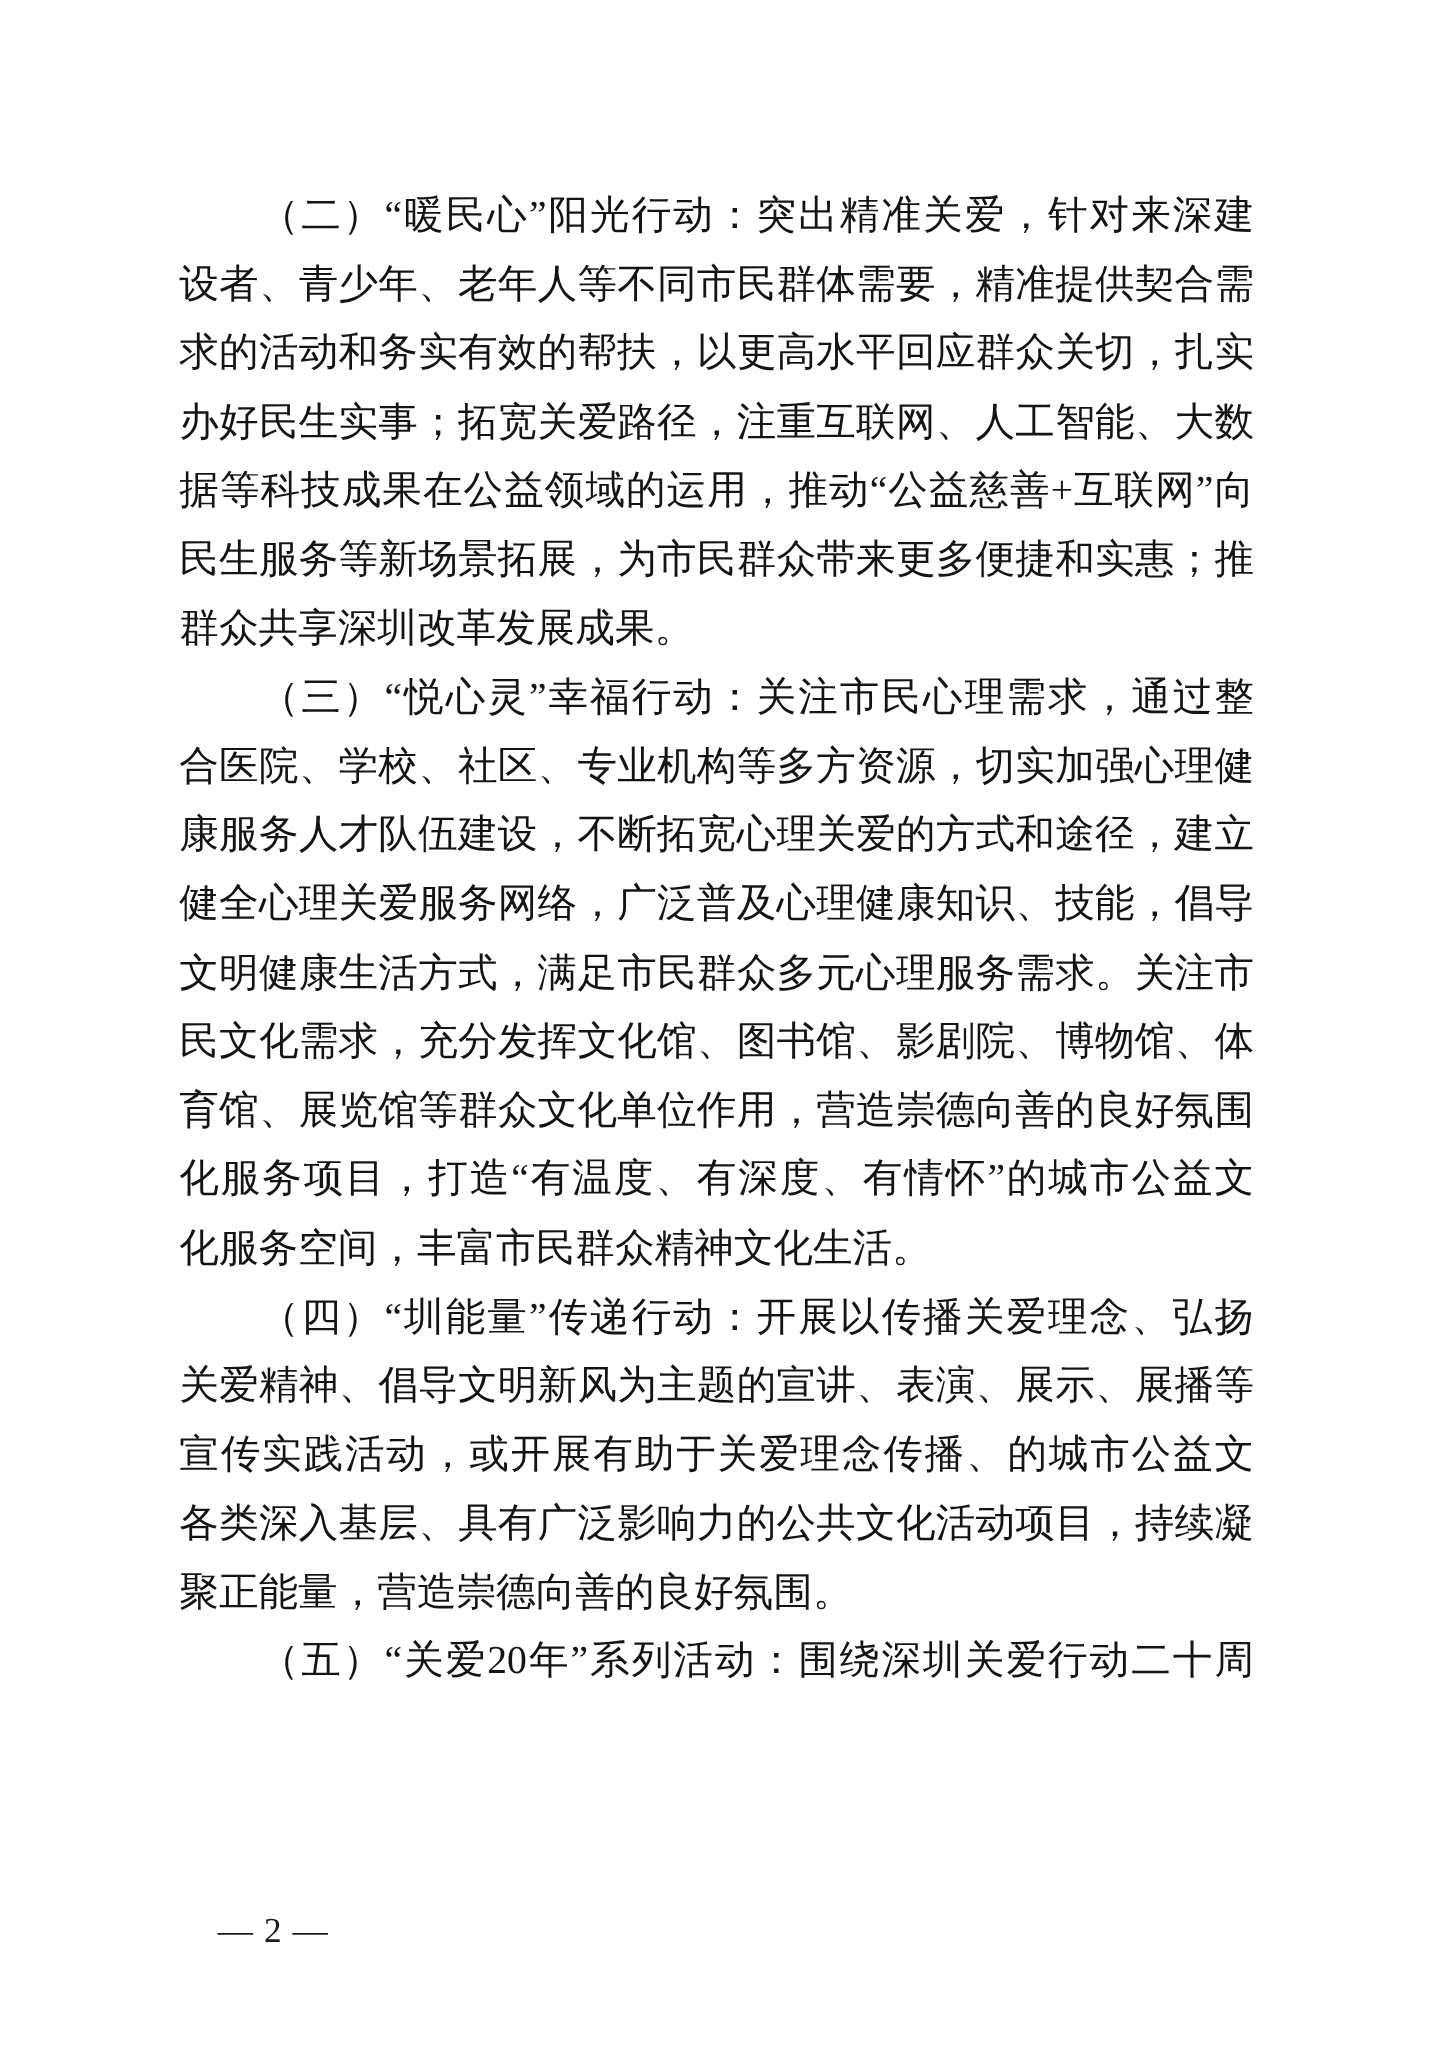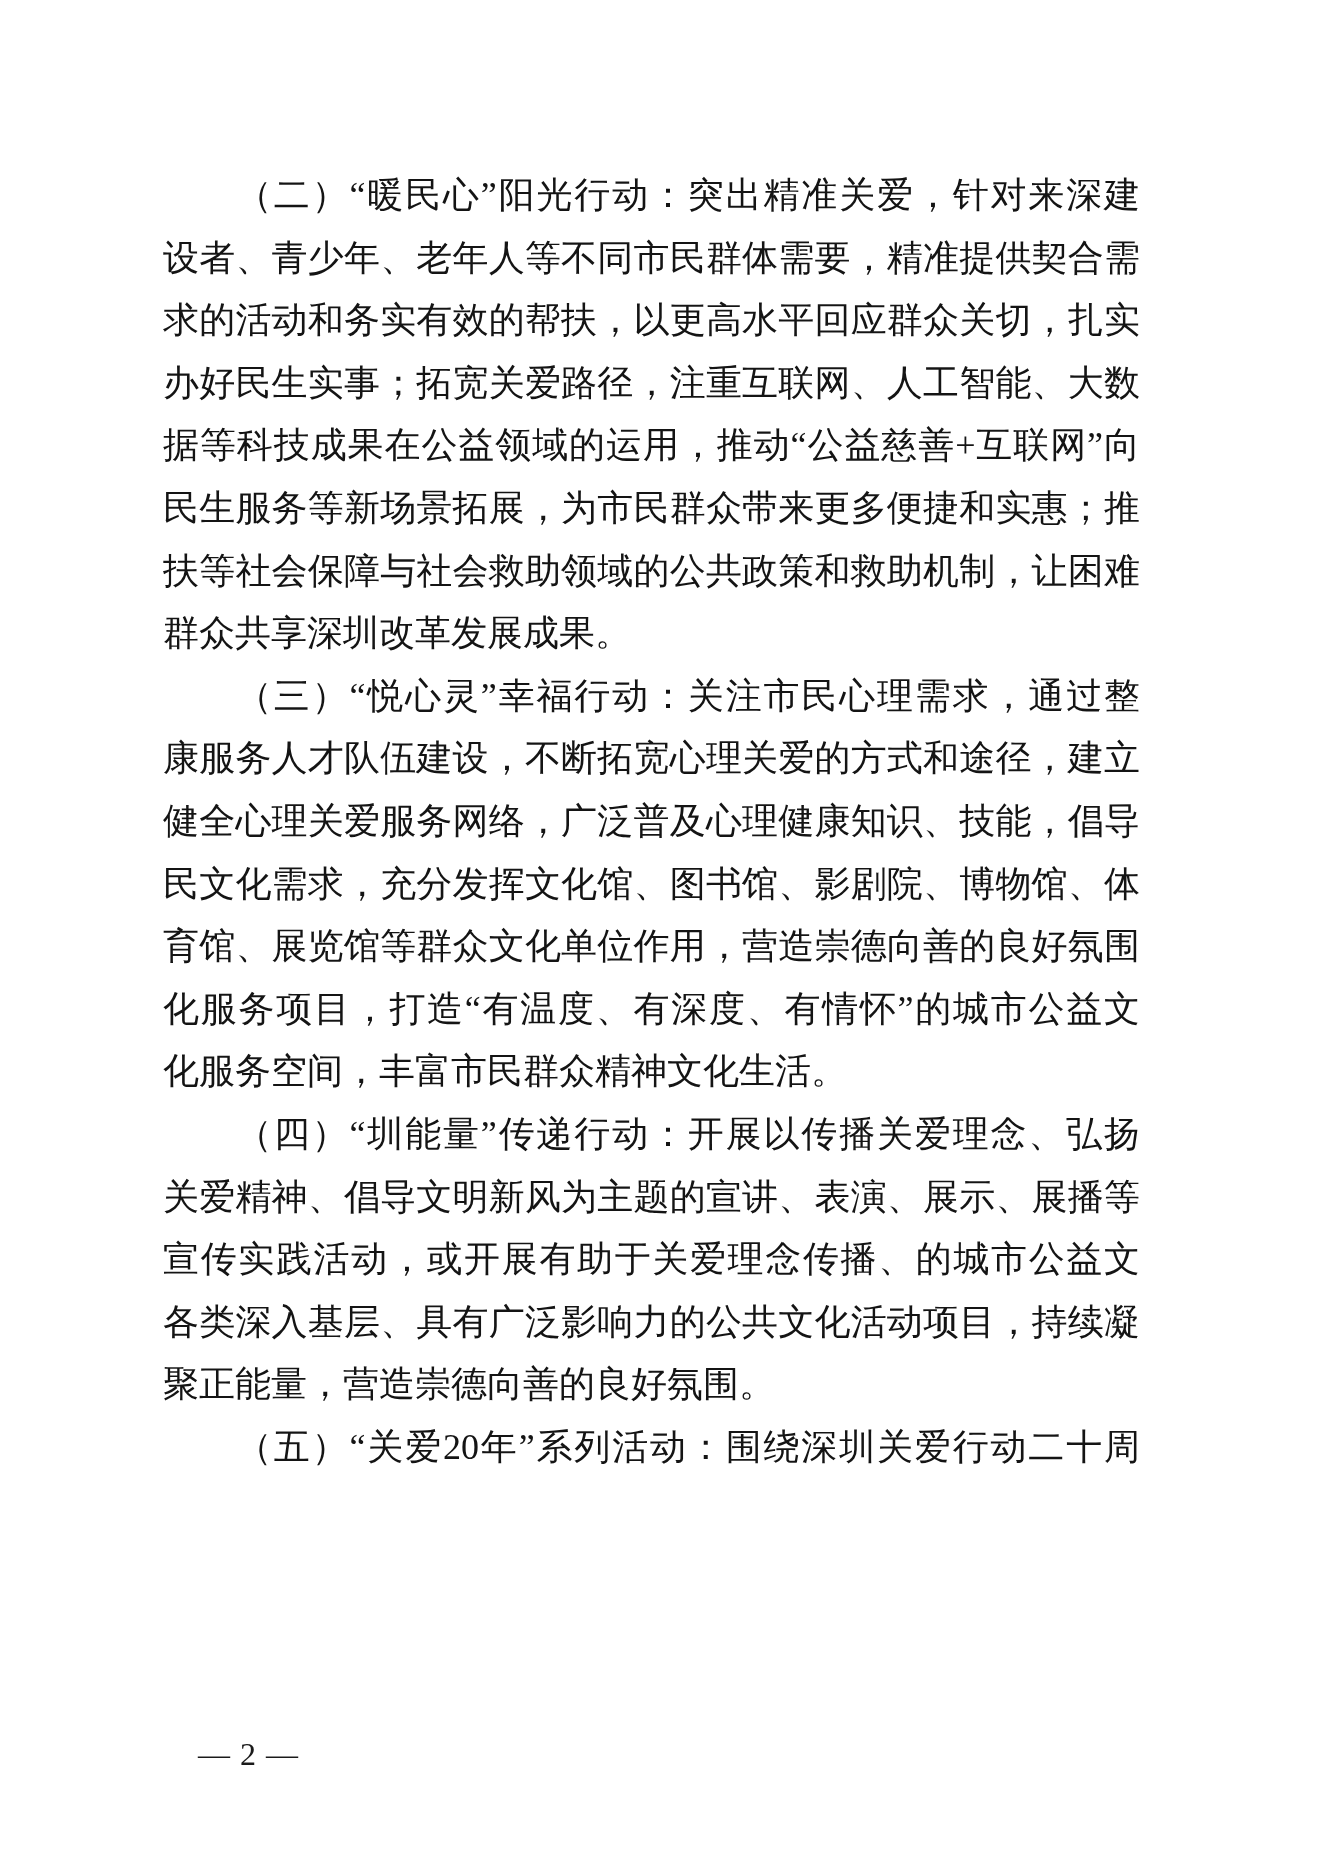--- a/index.html
+++ b/index.html
@@ -45,25 +45,26 @@
 <body>
 
 <div class="page">
   <main class="body-text">
     <p class="line indent full">（二）“暖民心”阳光行动：突出精准关爱，针对来深建</p>
     <p class="line full">设者、青少年、老年人等不同市民群体需要，精准提供契合需</p>
     <p class="line full">求的活动和务实有效的帮扶，以更高水平回应群众关切，扎实</p>
     <p class="line full">办好民生实事；拓宽关爱路径，注重互联网、人工智能、大数</p>
     <p class="line full">据等科技成果在公益领域的运用，推动“公益慈善+互联网”向</p>
     <p class="line full">民生服务等新场景拓展，为市民群众带来更多便捷和实惠；推</p>
-    <p class="line full">扶等社会保障与社会救助领域的公共政策和救助机制，让困难</p>
     <p class="line short">群众共享深圳改革发展成果。</p>
     <p class="line indent full">（三）“悦心灵”幸福行动：关注市民心理需求，通过整</p>
+    <p class="line full">合医院、学校、社区、专业机构等多方资源，切实加强心理健</p>
     <p class="line full">康服务人才队伍建设，不断拓宽心理关爱的方式和途径，建立</p>
     <p class="line full">健全心理关爱服务网络，广泛普及心理健康知识、技能，倡导</p>
+    <p class="line full">文明健康生活方式，满足市民群众多元心理服务需求。关注市</p>
     <p class="line full">民文化需求，充分发挥文化馆、图书馆、影剧院、博物馆、体</p>
     <p class="line full">育馆、展览馆等群众文化单位作用，营造崇德向善的良好氛围</p>
     <p class="line full">化服务项目，打造“有温度、有深度、有情怀”的城市公益文</p>
     <p class="line short">化服务空间，丰富市民群众精神文化生活。</p>
     <p class="line indent full">（四）“圳能量”传递行动：开展以传播关爱理念、弘扬</p>
     <p class="line full">关爱精神、倡导文明新风为主题的宣讲、表演、展示、展播等</p>
     <p class="line full">宣传实践活动，或开展有助于关爱理念传播、的城市公益文</p>
     <p class="line full">各类深入基层、具有广泛影响力的公共文化活动项目，持续凝</p>
     <p class="line short">聚正能量，营造崇德向善的良好氛围。</p>
     <p class="line indent full">（五）“关爱20年”系列活动：围绕深圳关爱行动二十周</p>

